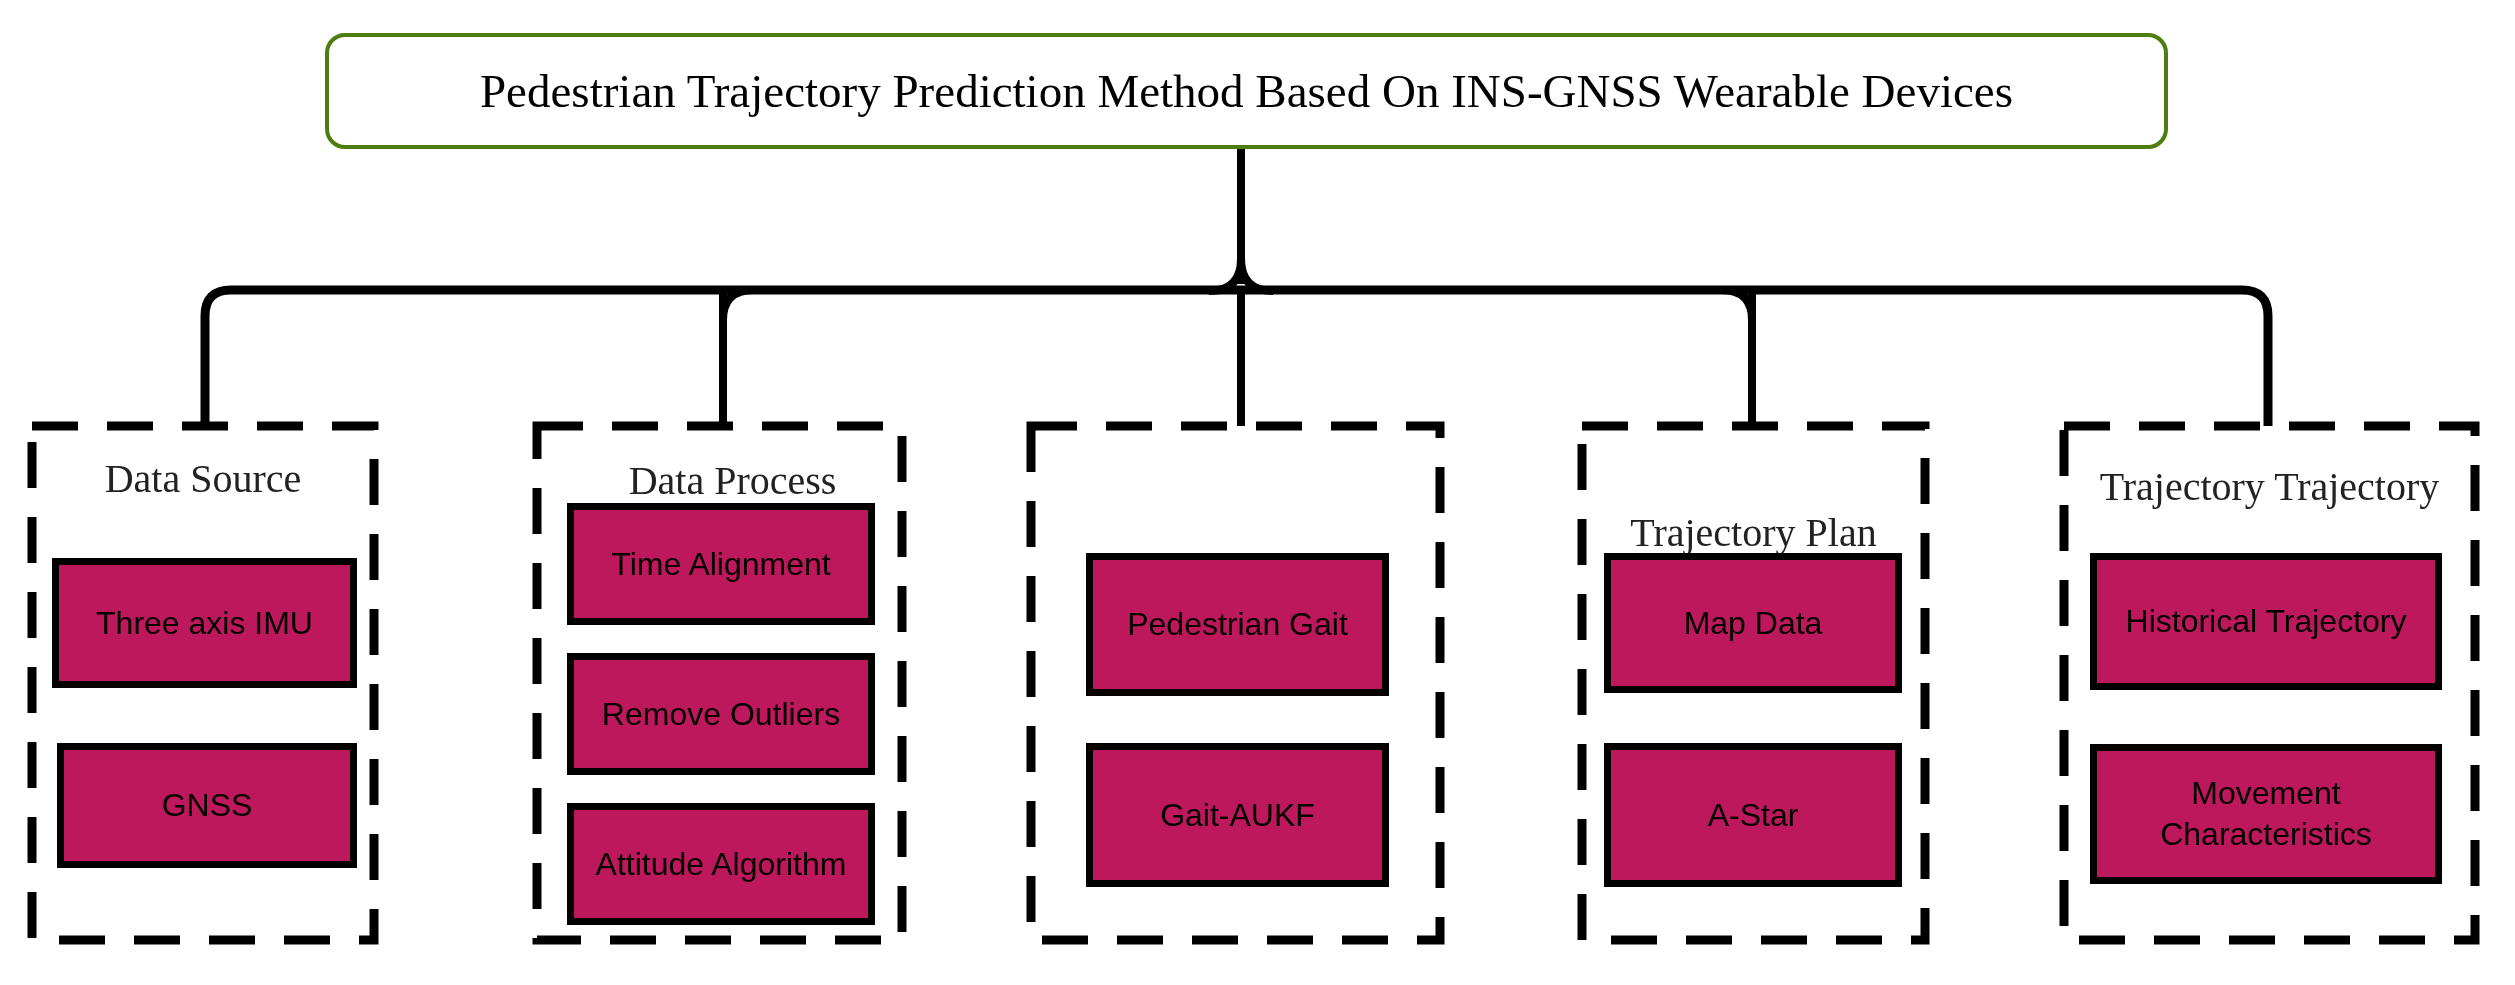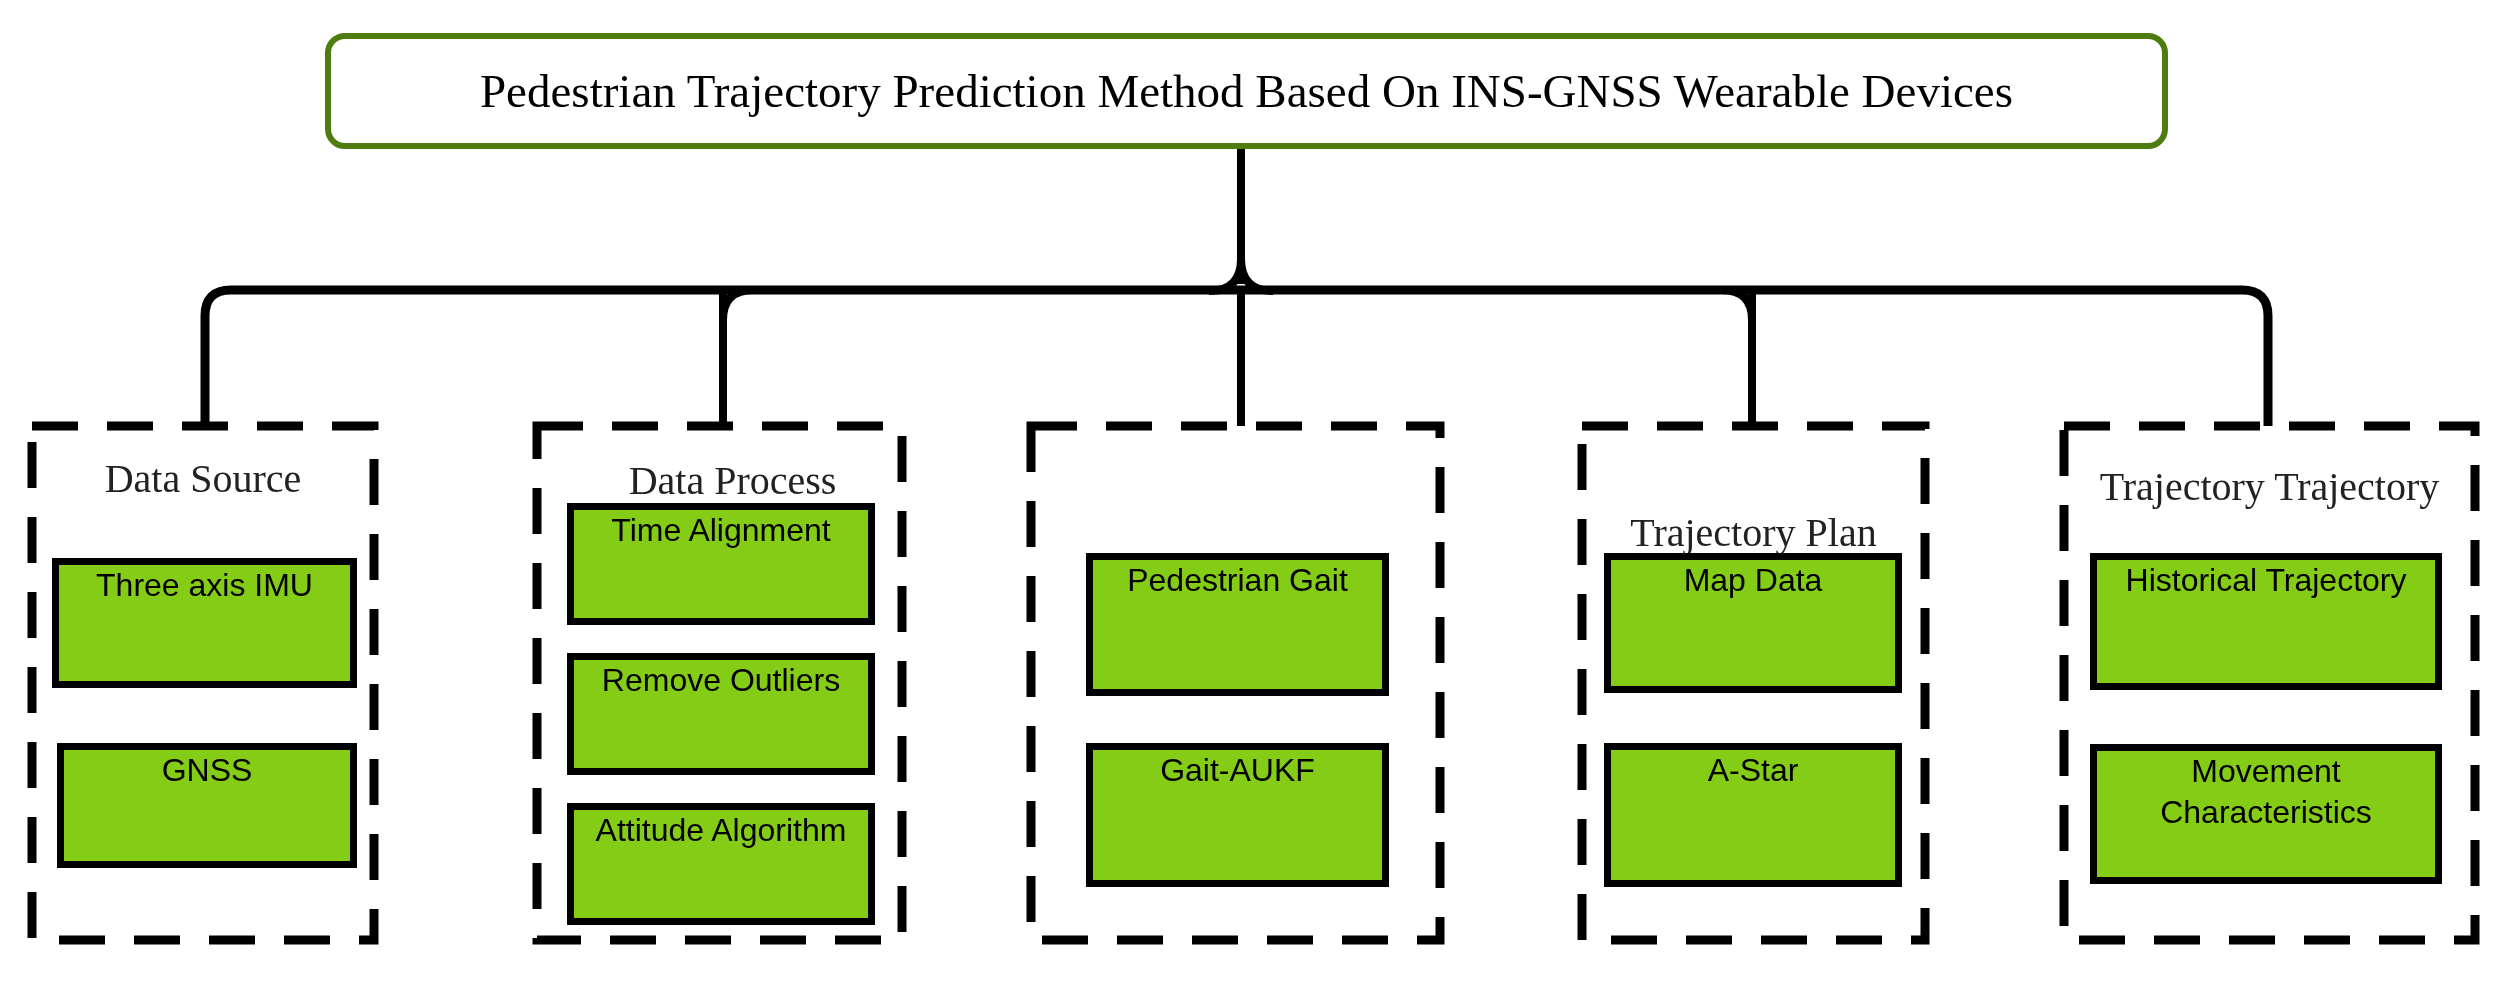--- a/index.html
+++ b/index.html
@@ -21,21 +21,21 @@
     top: 0;
     width: 2515px;
     height: 985px;
   }
   .title-box {
     position: absolute;
     left: 325px;
     top: 33px;
     width: 1843px;
     height: 116px;
-    border: 6px solid #4d7c0f;
+    border: 4px solid #4d7c0f;
     border-radius: 20px;
     box-sizing: border-box;
     display: flex;
     align-items: center;
     justify-content: center;
     background: #ffffff;
   }
   .title-box span {
     font-family: "Liberation Serif", serif;
     font-size: 47px;
@@ -50,23 +50,23 @@
     font-family: "Liberation Serif", serif;
     font-size: 40px;
     color: #222222;
     white-space: nowrap;
     height: 52px;
   }
   .leaf {
     position: absolute;
     border: 7px solid #000000;
     box-sizing: border-box;
-    background: #84cc16;
+    background: #be185d;
     display: flex;
-    align-items: flex-start;
+    align-items: center;
     justify-content: center;
     text-align: center;
     font-family: "Liberation Sans", sans-serif;
     font-size: 32px;
     color: #000000;
     line-height: 1.28;
     padding: 0 10px;
   }
 </style>
 </head>

